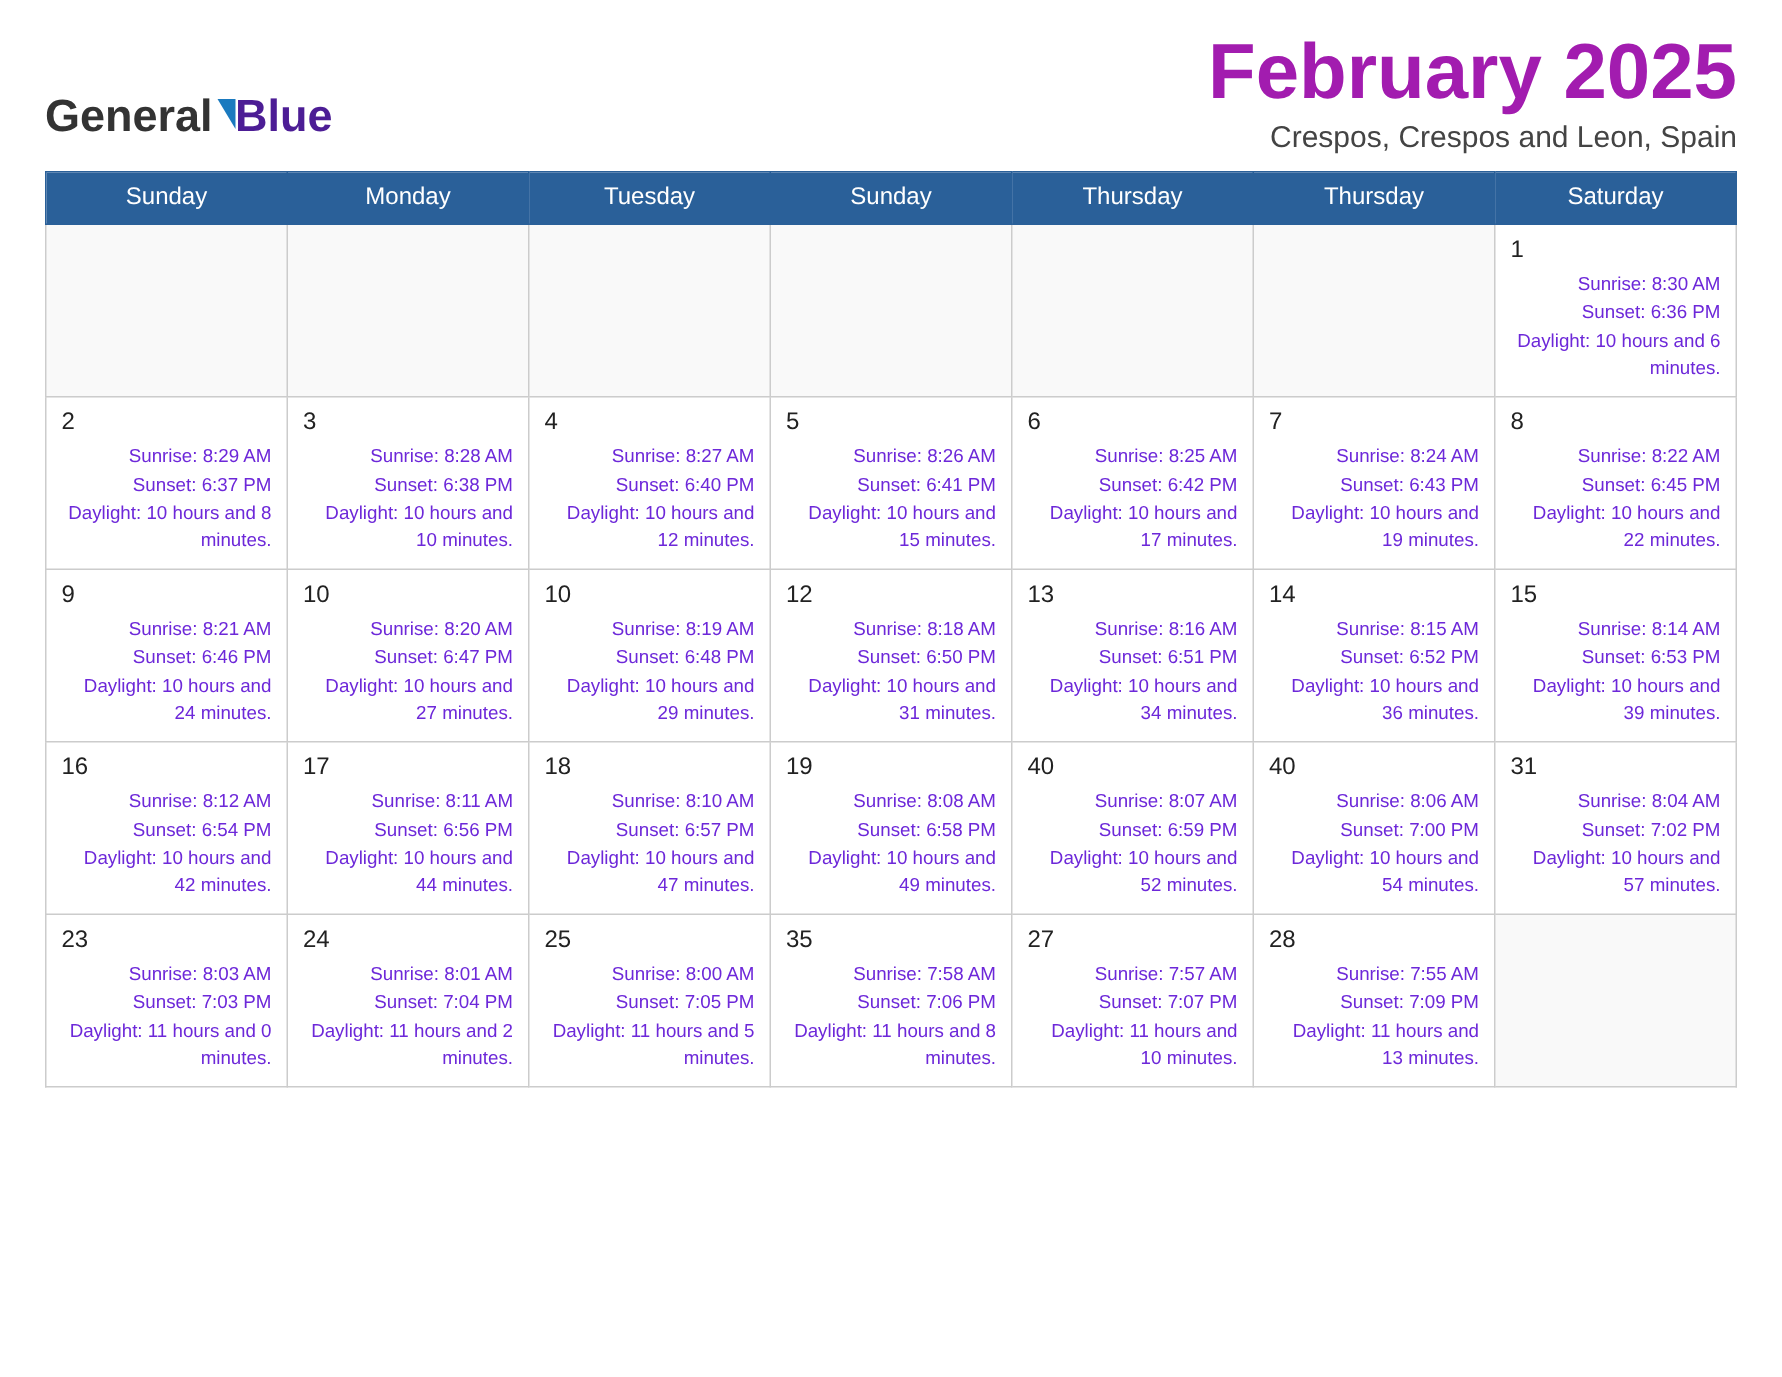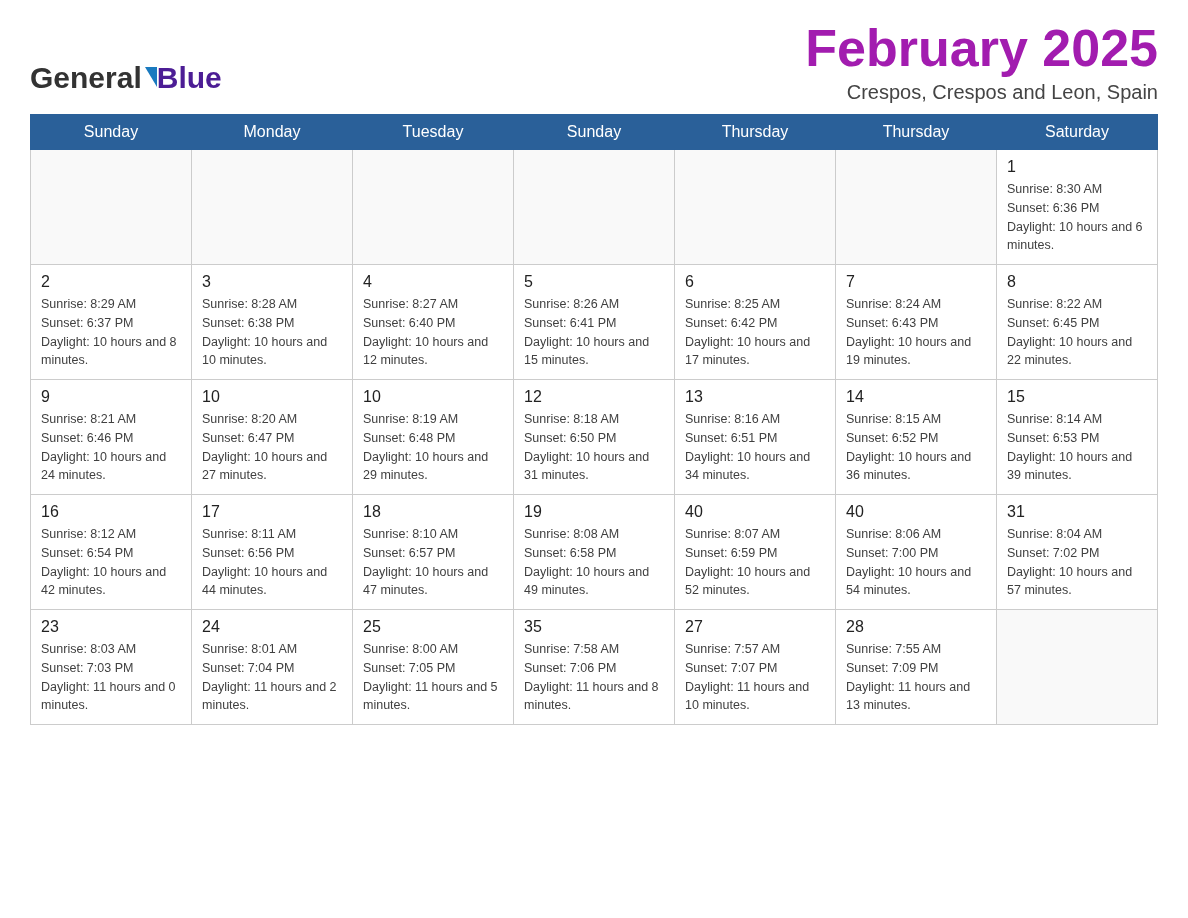--- a/index.html
+++ b/index.html
@@ -62,22 +62,23 @@
     }
     .day-num {
       font-size: 16px;
       font-weight: normal;
       color: #222;
       display: block;
       margin-bottom: 4px;
     }
     .day-info {
       font-size: 12.5px;
-      color: #404040;
+      color: #6d28d9;
       line-height: 1.5;
+      text-align: right;
     }
     .empty-cell {
       background: #f9f9f9;
     }
   </style>
 </head>
 <body>
 
 <div class="header">
   <div class="logo">

